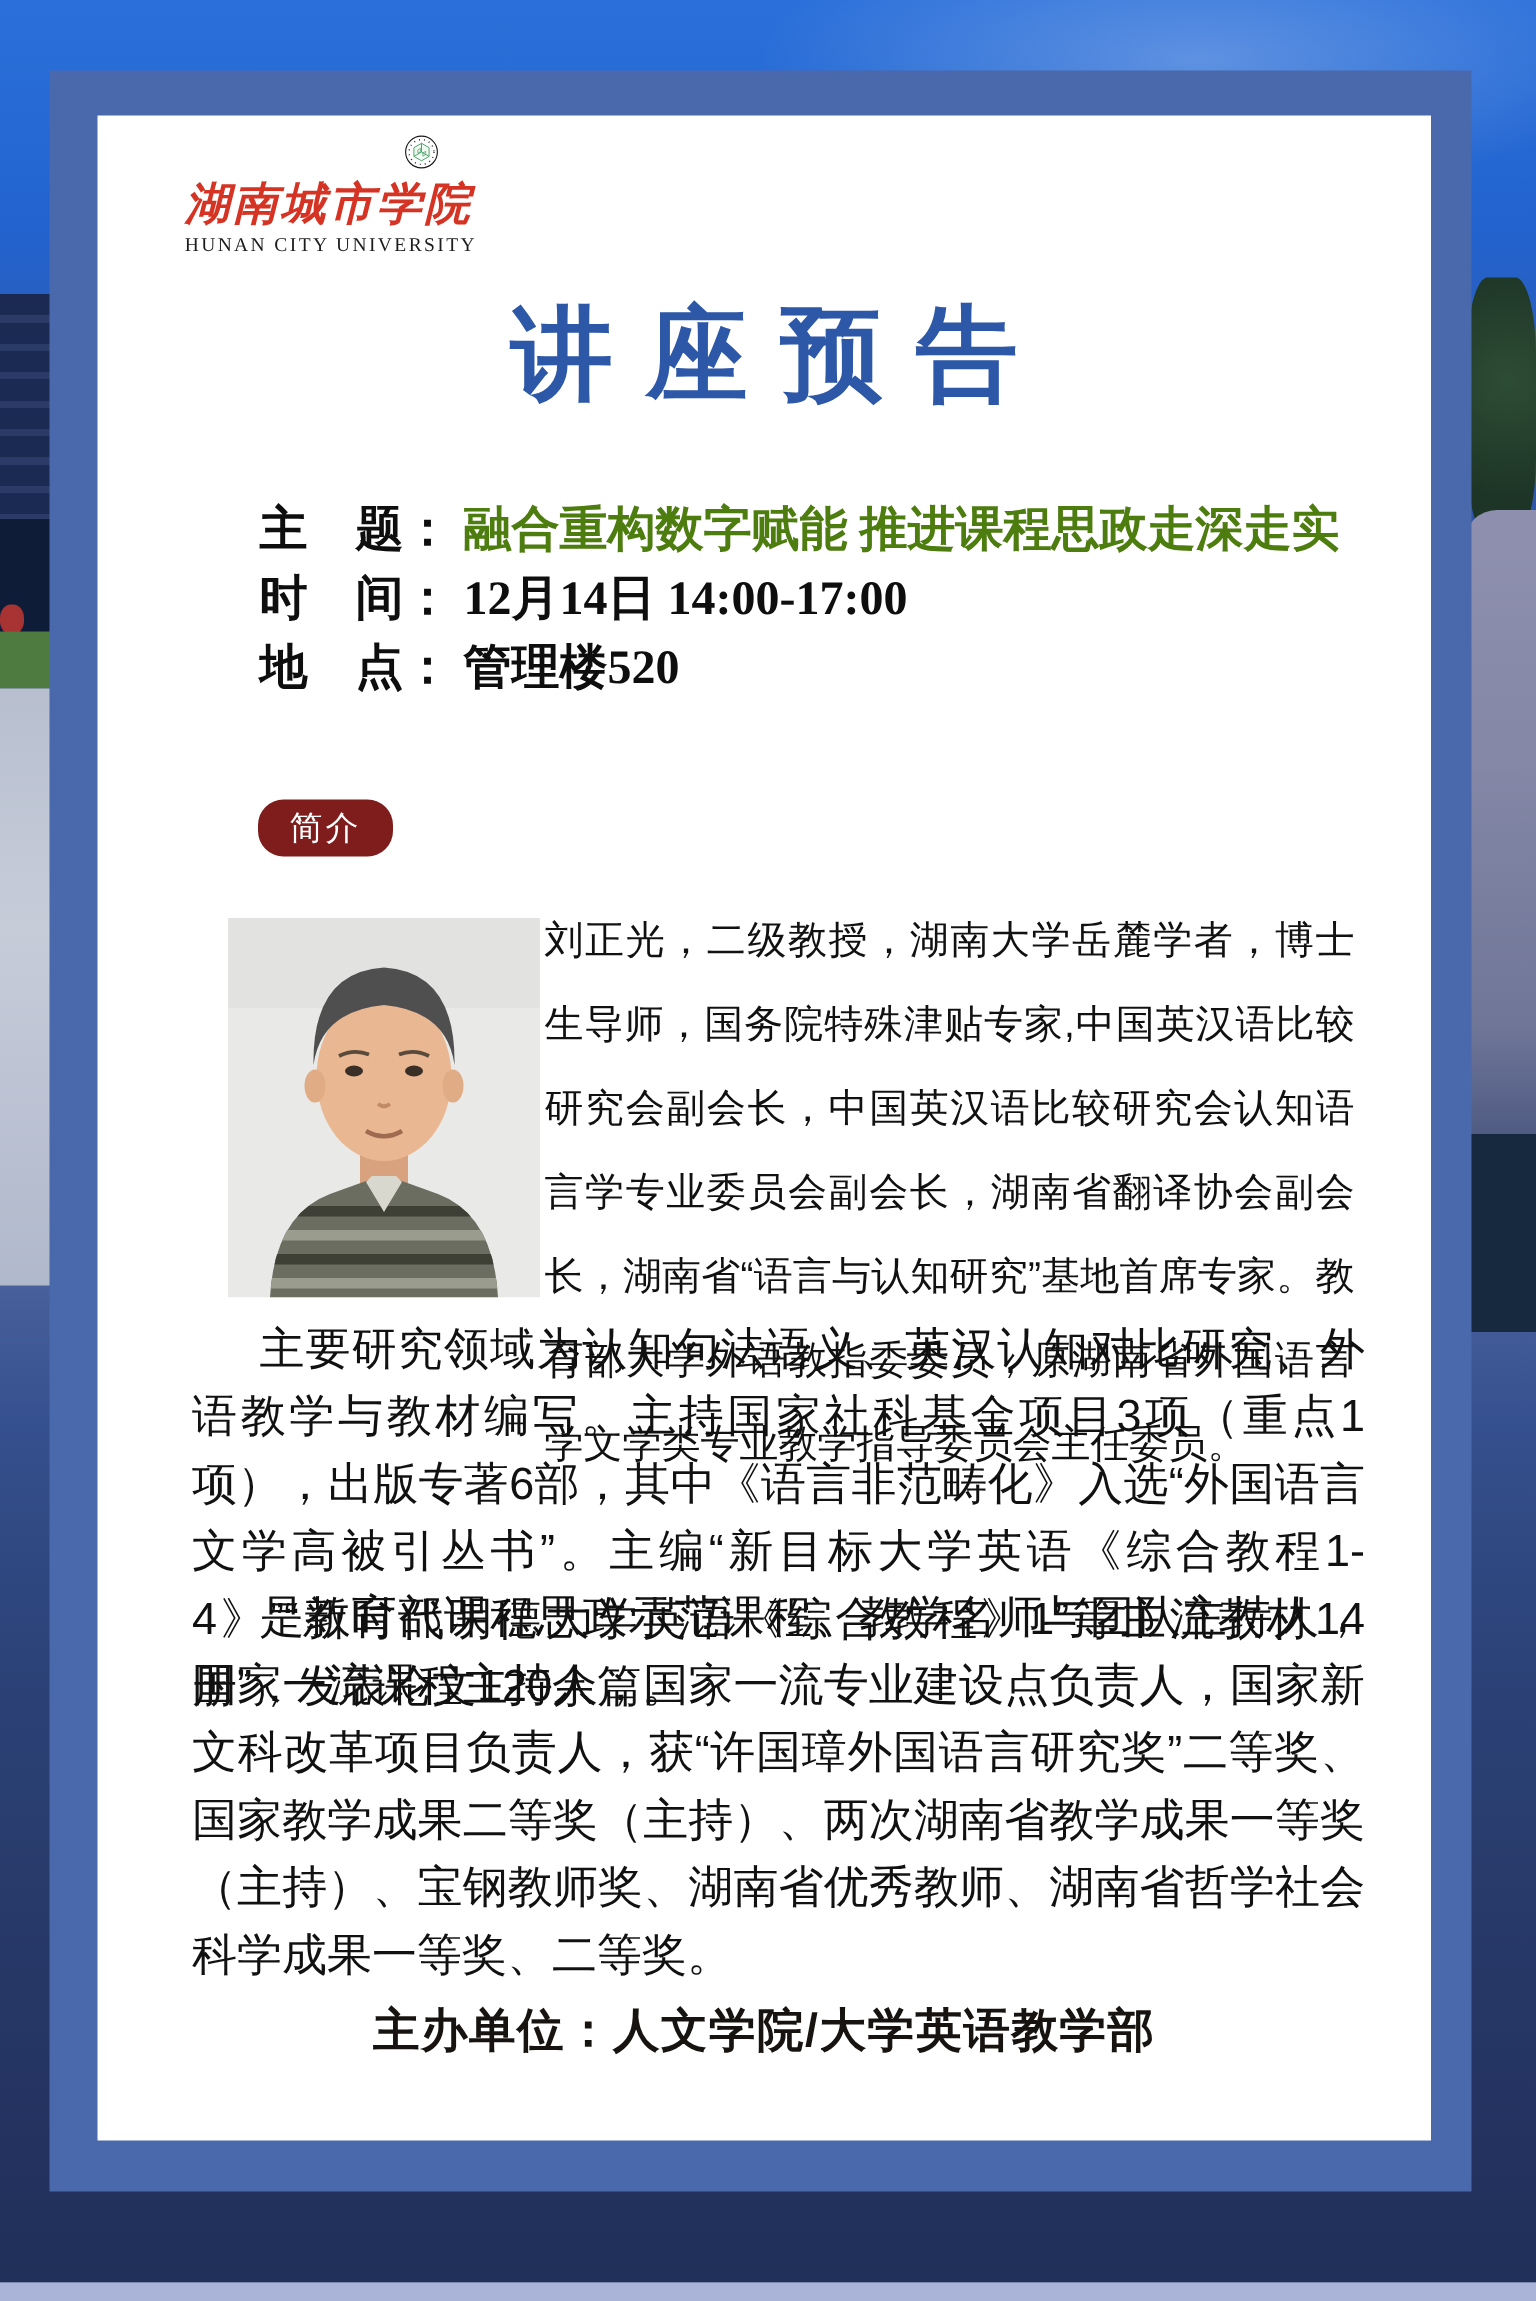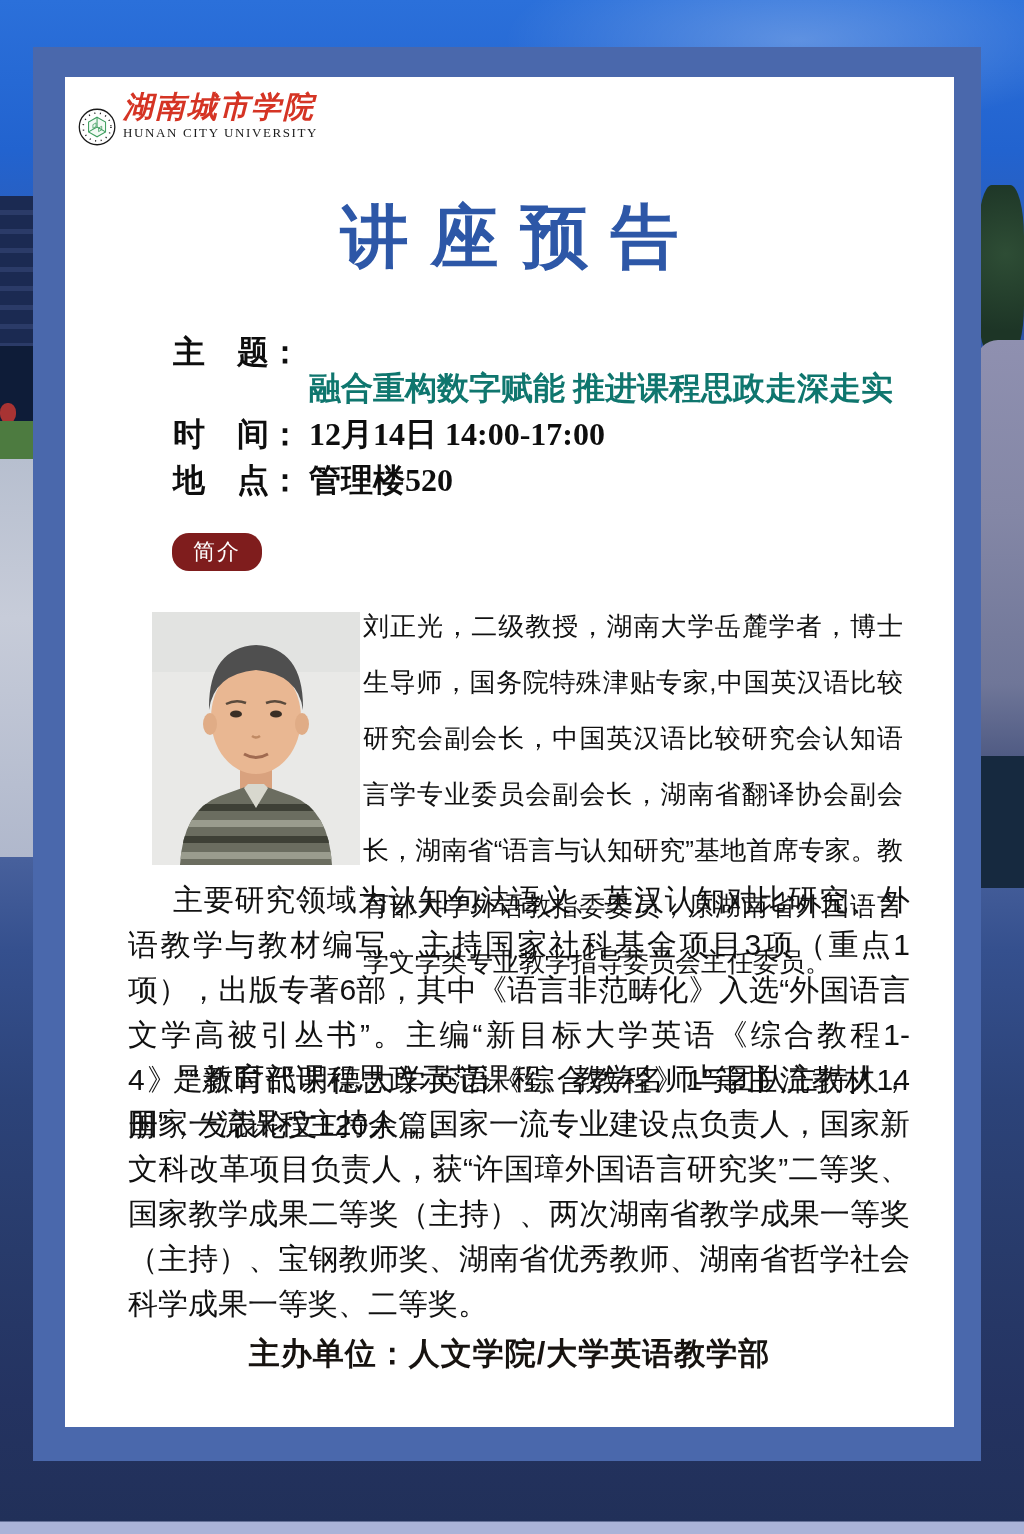--- a/index.html
+++ b/index.html
@@ -35,37 +35,37 @@
   .bg-rock-right { position:absolute; right:0; top:340px; width:48px; height:430px; border-radius:22px 0 0 22px;
     background:linear-gradient(180deg,#8f90b0 0,#8487a6 40%,#6f7698 80%,#4a5680); }
   .bg-trees-right2 { position:absolute; right:0; top:756px; width:46px; height:132px; background:#16293f; }
 
   
   .card-frame { position:absolute; left:33px; top:47px; width:948px; height:1414px;
     background:#4a68ac; z-index:1; }
   .card { position:absolute; left:32px; top:30px; width:889px; height:1350px; background:#ffffff; }
 
   .logo-box { position:absolute; left:7px; top:13px; width:252px; height:80px;
-    background:#fff; border-radius:10px; display:flex; align-items:flex-start; padding:0 6px; gap:7px; }
+    background:#fff; border-radius:10px; display:flex; align-items:flex-end; padding:0 6px; gap:7px;flex-direction:column; }
   .logo-text { display:flex; flex-direction:column; line-height:1.1; }
   .logo-cn { font-family:"Liberation Serif", serif; font-weight:bold; font-style:italic;
     color:#d53424; font-size:30px; letter-spacing:2px; white-space:nowrap; }
   .logo-en { font-family:"Liberation Serif", serif; color:#1c1c1c; font-size:13px;
     letter-spacing:1.6px; margin-top:3px; white-space:nowrap; }
 
   .title { position:absolute; left:0; right:0; top:122px; text-align:center;
     font-size:68px; line-height:1.1; font-weight:900; color:#2d57a7;
     letter-spacing:22px; text-indent:22px; }
 
   .info-list { position:absolute; left:108px; top:252px; }
   .info-row { display:flex; font-family:"Liberation Serif", serif; font-weight:bold;
     font-size:32px; line-height:46px; color:#0e0e0e; }
   .info-label { white-space:pre; }
   .info-value { margin-left:8px; }
-  .info-value.highlight { color:#0f766e;margin-top:36px; }
+  .info-value.highlight { color:#4d7c0f; }
 
   .intro-badge { position:absolute; left:107px; top:456px; width:90px; height:38px;
     background:#7f1d1d; border-radius:17px; color:#fff; font-size:22px;
     display:flex; align-items:center; justify-content:center; letter-spacing:2px; }
 
   .bio-row { position:absolute; left:87px; top:521px; width:763px; display:flex; }
   .photo { width:208px; height:253px; margin-top:14px; flex:none; }
   .bio-text { margin-left:3px; width:540px; font-size:26px; line-height:56px;
     color:#111; text-align:justify; }
 

